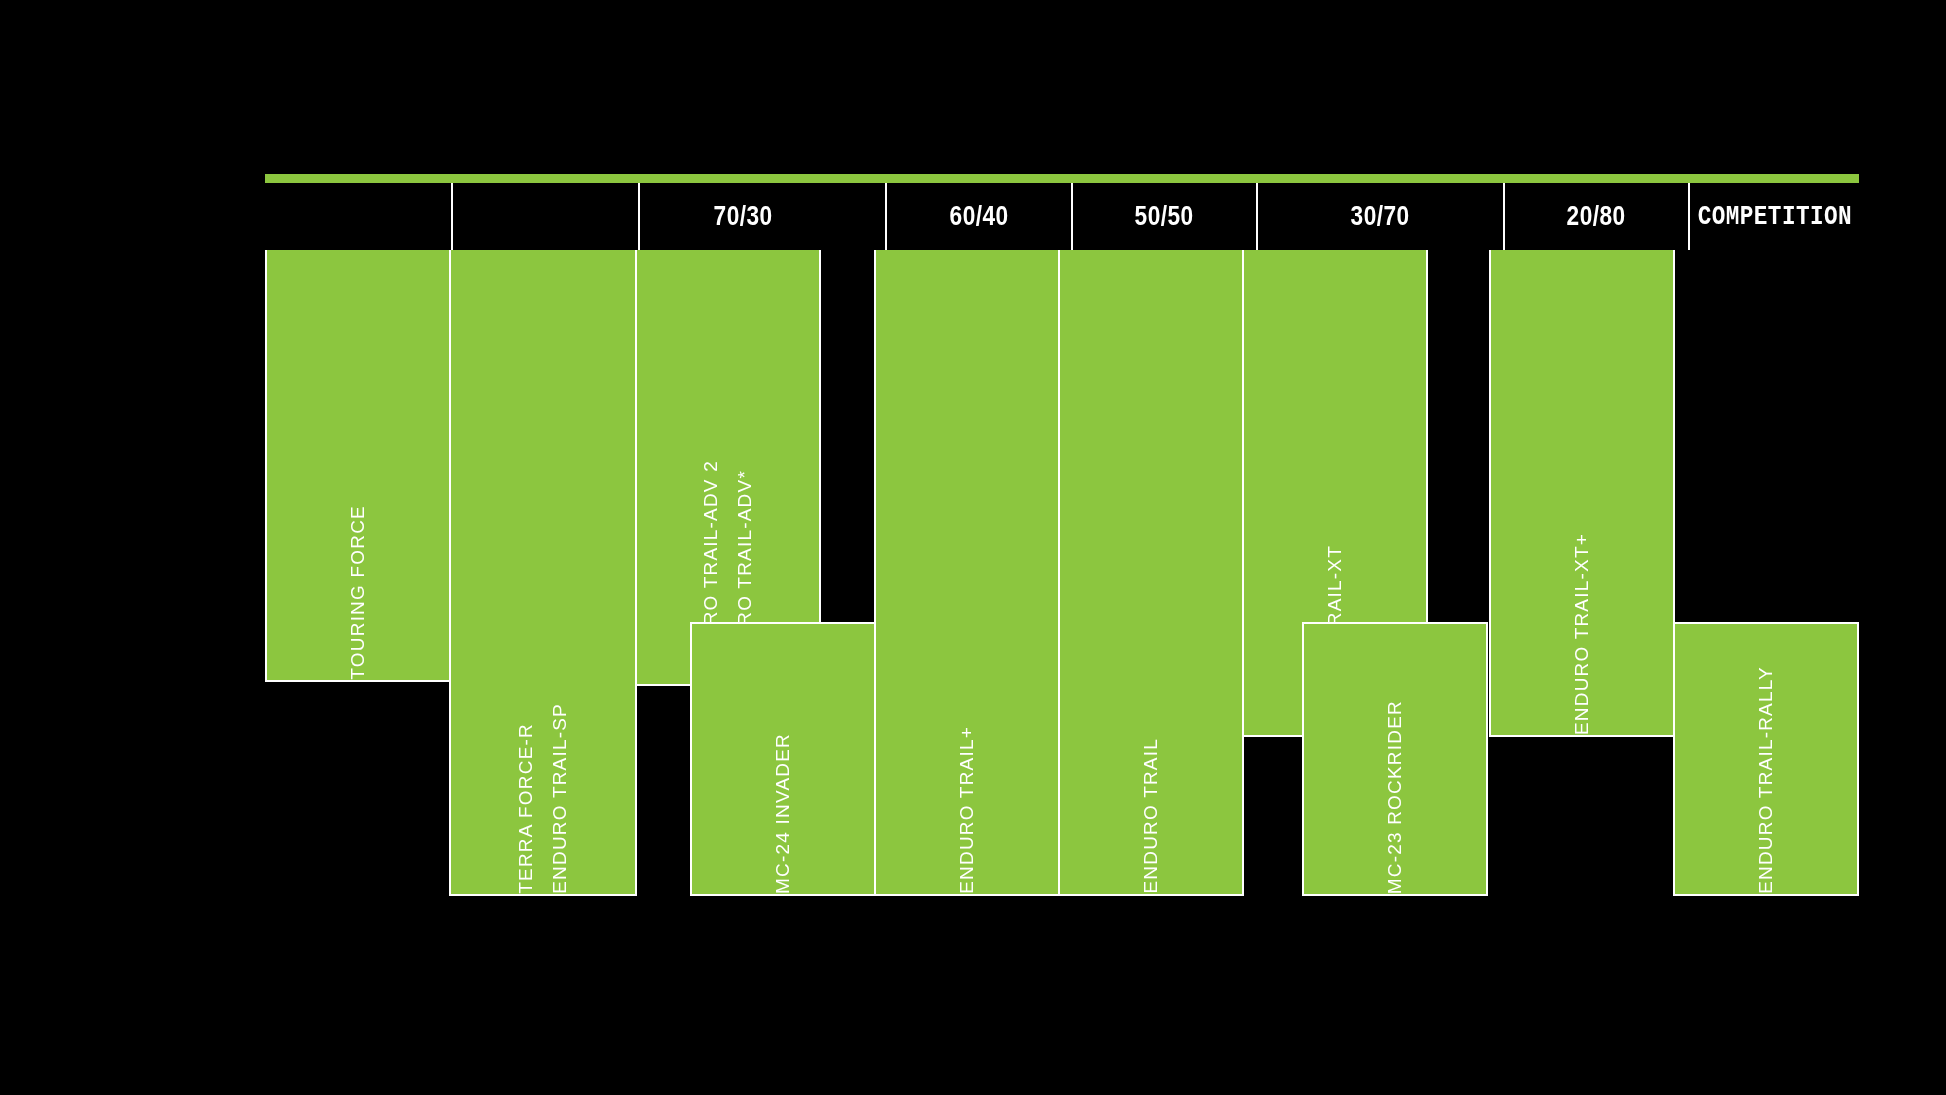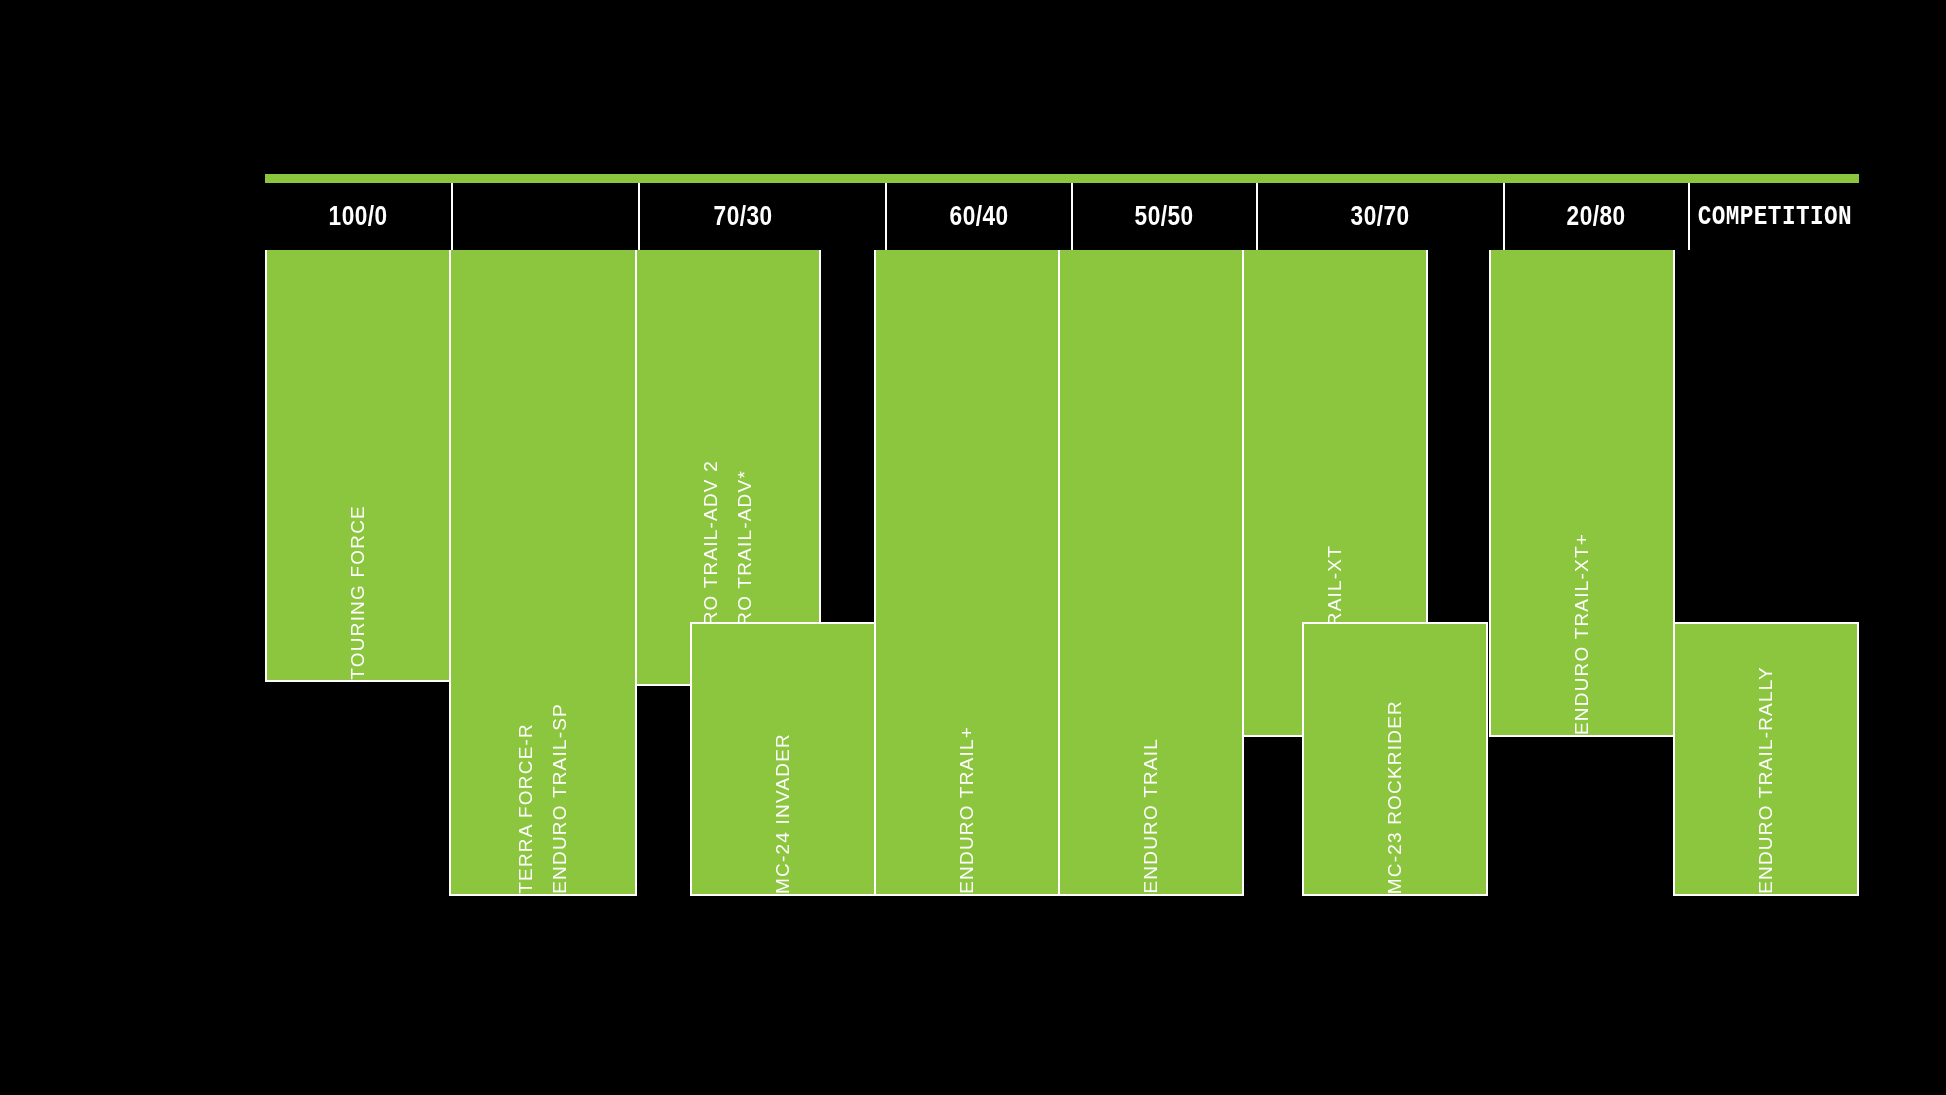--- a/index.html
+++ b/index.html
@@ -101,23 +101,20 @@
 </style>
 </head>
 <body>
 
 <div id="stage">
 
   <div class="top-rule" style="left:265px; top:174px; width:1594px; height:9px;"></div>
 
   <div class="header-band">
 
-    <div class="header-cell" style="left:0px; width:186px;">
-      <span class="hdr-text">100/0</span>
-    </div>
     <div class="header-sep" style="left:186px;"></div>
 
     <div class="header-sep" style="left:373px;"></div>
 
     <div class="header-cell" style="left:375px; width:207px;">
       <span class="hdr-text">70/30</span>
     </div>
     <div class="header-sep" style="left:620px;"></div>
 
     <div class="header-cell" style="left:622px; width:184px;">

